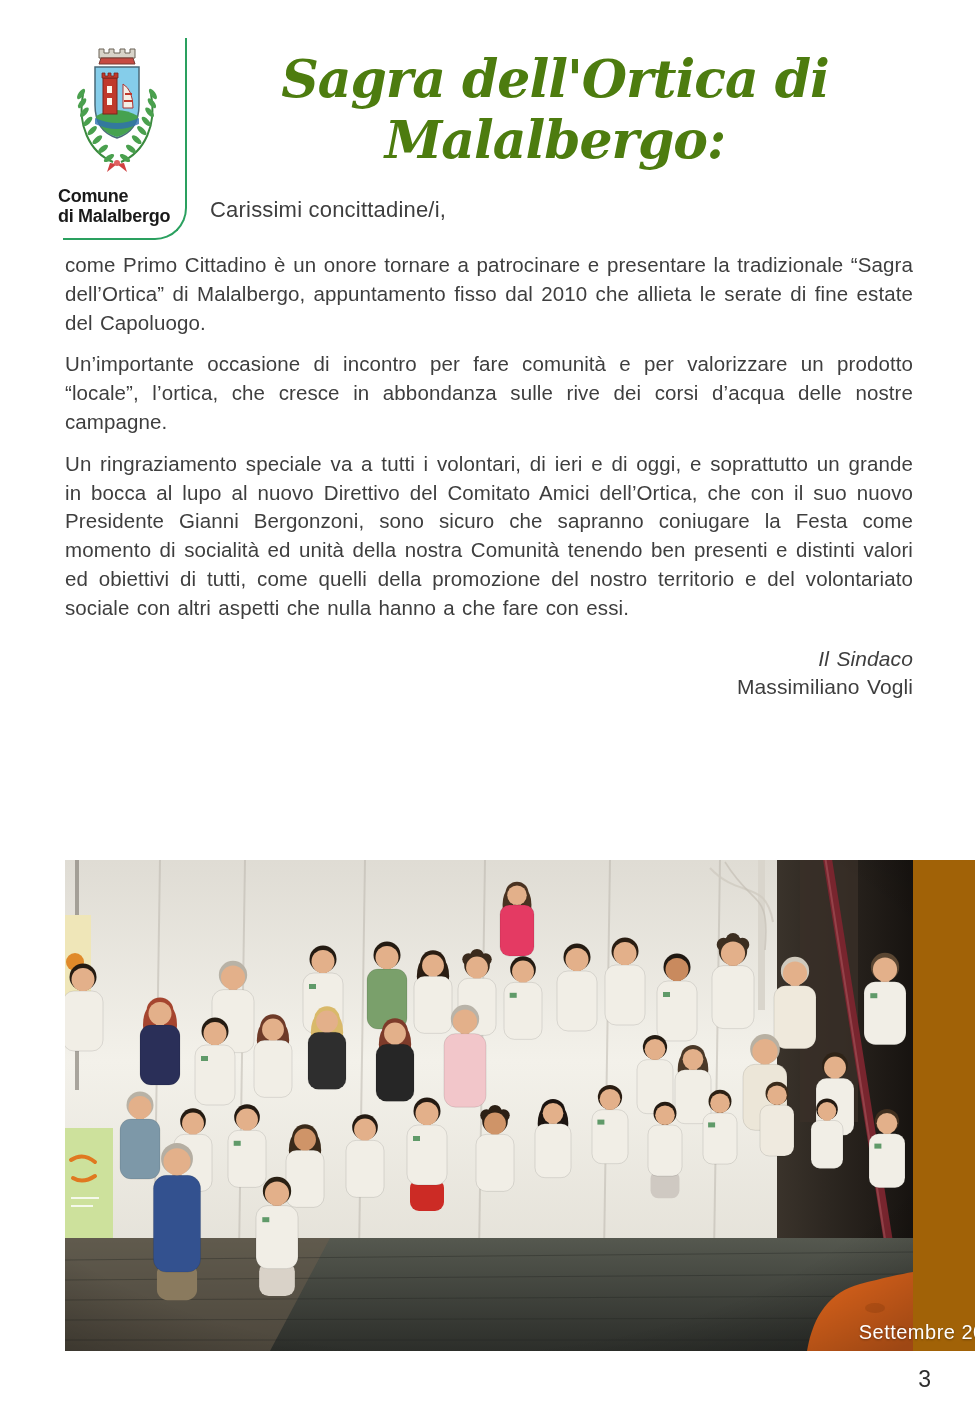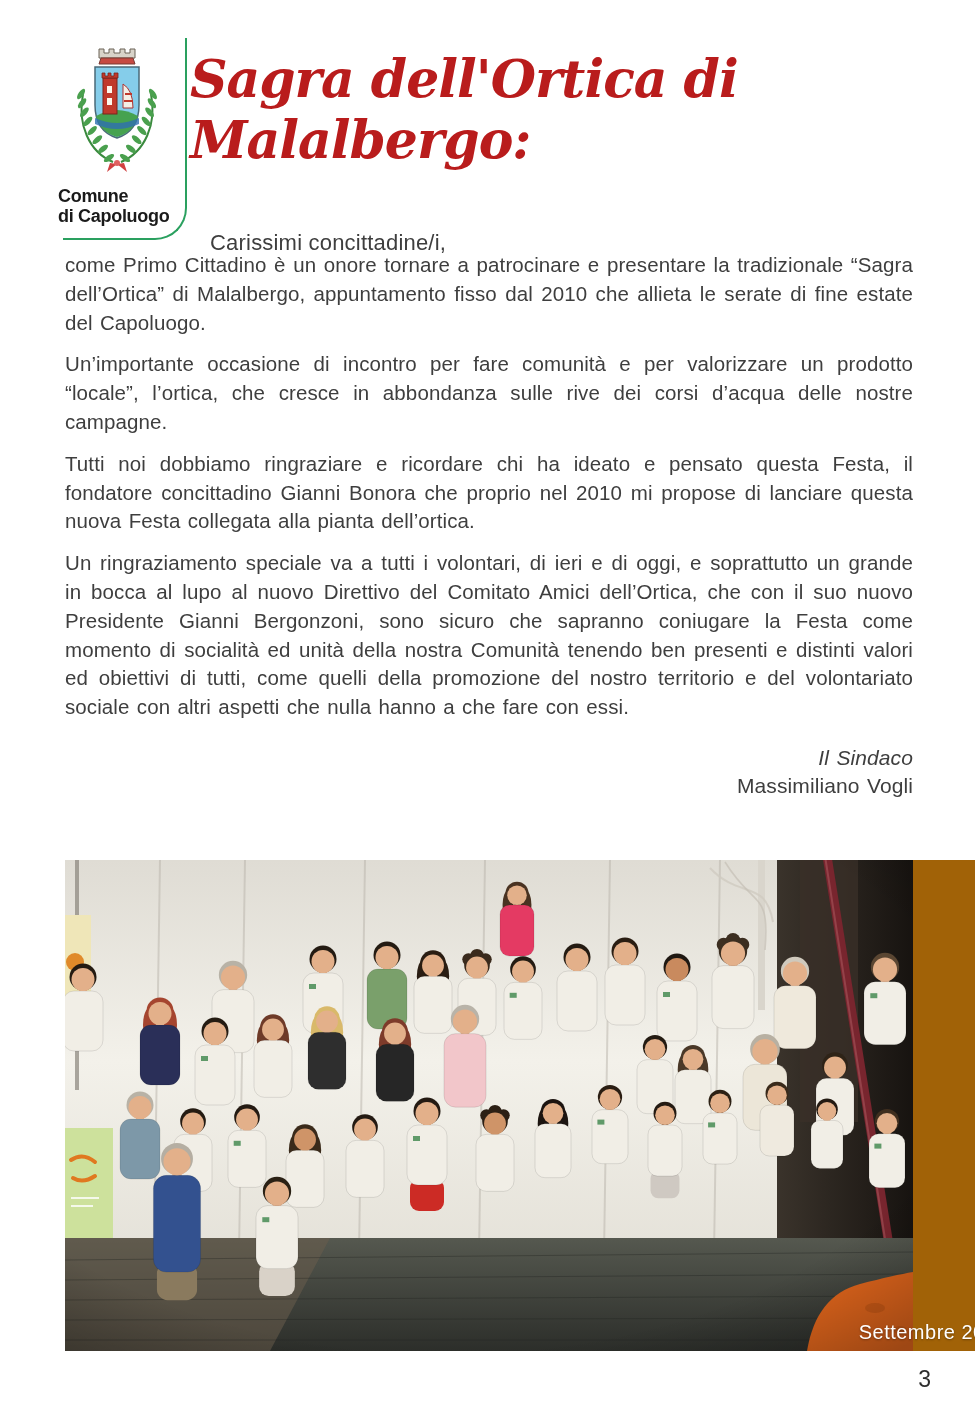--- a/index.html
+++ b/index.html
@@ -25,36 +25,36 @@
   #green-bracket{
     position:absolute;left:63px;top:38px;width:122px;height:200px;
     border-right:2.5px solid #2aa05f;
     border-bottom:2.5px solid #2aa05f;
     border-bottom-right-radius:32px;
     pointer-events:none;
   }
 
   #page-title{
     position:absolute;left:190px;top:48px;width:730px;
-    text-align:left;
+    text-align:center;
     font-family:"DejaVu Serif",serif;
     font-style:italic;font-weight:bold;
     font-size:52px;letter-spacing:-1px;
-    color:#b91c1c;
+    color:#4d7c0f;
   }
   #page-subtitle{
     position:absolute;left:190px;top:132px;width:730px;
     text-align:center;
     font-style:italic;font-weight:bold;
     font-size:28px;
     color:#e5302a;
   }
   #salutation{
     position:absolute;left:210px;top:197px;
-    font-size:22px;color:#3e3e3e;letter-spacing:0.2px;margin-top:33px;
+    font-size:22px;color:#3e3e3e;letter-spacing:0.2px;
   }
 
   
   #letter{
     position:absolute;left:65px;top:243px;width:848px;
     font-size:20.5px;line-height:28.8px;color:#3e3e3e;
     text-align:justify;letter-spacing:0.1px;word-spacing:1.5px;
   }
   #letter p{margin:8px 0 13px 0;}
   #signature{
@@ -127,32 +127,31 @@
         </g>
 
       <g>
         <path d="M56,128 l-10,8 l3,-9 z" fill="#d04040"></path>
         <path d="M56,128 l10,8 l-3,-9 z" fill="#d04040"></path>
         <circle cx="56" cy="127" r="3" fill="#e06060"></circle>
       </g>
     </svg>
     <div id="logo-text">
       <div>Comune</div>
-      <div>di Capoluogo</div>
+      <div>di Malalbergo</div>
     </div>
   </div>
   <div id="green-bracket"></div>
 
   <div id="page-title">Sagra dell'Ortica di Malalbergo:</div>
   <div id="salutation">Carissimi concittadine/i,</div>
 
   <div id="letter">
     <p>come Primo Cittadino è un onore tornare a patrocinare e presentare la tradizionale “Sagra dell’Ortica” di Malalbergo, appuntamento fisso dal 2010 che allieta le serate di fine estate del Capoluogo.</p>
     <p>Un’importante occasione di incontro per fare comunità e per valorizzare un prodotto “locale”, l’ortica, che cresce in abbondanza sulle rive dei corsi d’acqua delle nostre campagne.</p>
-    <p>Tutti noi dobbiamo ringraziare e ricordare chi ha ideato e pensato questa Festa, il fondatore concittadino Gianni Bonora che proprio nel 2010 mi propose di lanciare questa nuova Festa collegata alla pianta dell’ortica.</p>
     <p>Un ringraziamento speciale va a tutti i volontari, di ieri e di oggi, e soprattutto un grande in bocca al lupo al nuovo Direttivo del Comitato Amici dell’Ortica, che con il suo nuovo Presidente Gianni Bergonzoni, sono sicuro che sapranno coniugare la Festa come momento di socialità ed unità della nostra Comunità tenendo ben presenti e distinti valori ed obiettivi di tutti, come quelli della promozione del nostro territorio e del volontariato sociale con altri aspetti che nulla hanno a che fare con essi.</p>
     <div id="signature">
       <div class="role">Il Sindaco</div>
       <div>Massimiliano Vogli</div>
     </div>
   </div>
 
   <div id="photo">
     <svg id="scene" width="848" height="491" viewBox="0 0 848 491">
         <defs>

